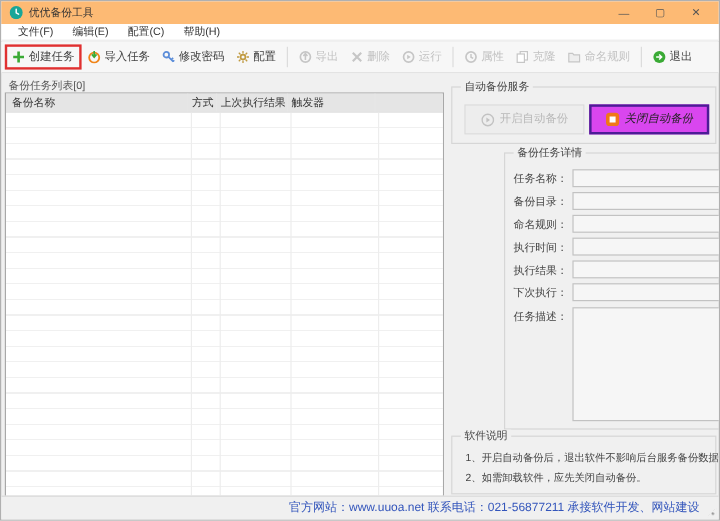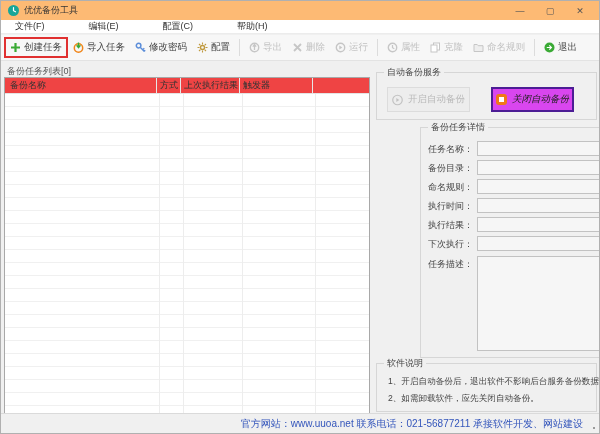--- a/index.html
+++ b/index.html
@@ -7,50 +7,50 @@
   body { font-family:"Liberation Sans","DejaVu Sans",sans-serif; background:#e8e8e8; }
   .window { position:relative; width:600px; height:434px; background:#f0f0f0; border:1px solid #b0b0b0; overflow:hidden; }
 
   
   .titlebar { position:absolute; top:0; left:0; right:0; height:19px; background:#fdba74; display:flex; align-items:center; padding-left:7px; }
   .titlebar .app-title { font-size:9px; color:#333; margin-left:5px; }
   .win-controls { position:absolute; right:4px; top:0; height:19px; display:flex; }
   .win-btn { width:30px; height:19px; display:flex; align-items:center; justify-content:center; font-size:9px; color:#555; cursor:default; }
 
   
-  .menubar { position:absolute; top:19px; left:0; right:0; height:14px; background:#ffffff; display:flex; align-items:center; padding-left:8px; border-bottom:1px solid #ececec;gap:28px; }
+  .menubar { position:absolute; top:19px; left:0; right:0; height:14px; background:#ffffff; display:flex; align-items:center; padding-left:8px; border-bottom:1px solid #ececec; }
   .menu-item { font-size:9px; color:#333; padding:0 6px; margin-right:4px; }
 
   
   .toolbar { position:absolute; top:34px; left:0; right:0; height:26px; background:#f7f7f7; border-bottom:1px solid #e3e3e3; display:flex; align-items:center; padding-left:3px; }
   .tbtn { display:flex; align-items:center; gap:3px; font-size:9.5px; color:#444; padding:3px 5px; white-space:nowrap; }
   .tbtn.disabled { color:#c2c2c2; }
   .tbtn.hl { border:2px solid #e03030; padding:2px 4px; }
   .tsep { width:1px; height:17px; background:#dcdcdc; margin:0 4px; }
   .ticon { display:inline-flex; width:11px; height:11px; }
 
   
   .list-title { position:absolute; left:6px; top:64px; font-size:9px; color:#555; }
   .task-table { position:absolute; left:3px; top:76px; width:366px; height:337px; background:#ffffff; border:1px solid #a8a8a8; display:flex; flex-direction:column; }
-  .thead { display:flex; height:16px; border-bottom:1px solid #e4e4e4; background:#ef4444; flex:0 0 16px; }
+  .thead { display:flex; height:16px; border-bottom:1px solid #e4e4e4; background:#e5e5e5; flex:0 0 16px; }
   .th { font-size:9px; color:#333; line-height:15px; border-right:1px solid #e7e7e7; padding-left:4px; overflow:hidden; white-space:nowrap; }
   .th.c1 { width:152px; padding-left:5px; }
   .th.c2 { width:24px; padding-left:3px; }
   .th.c3 { width:59px; padding-left:3px; }
   .th.c4 { width:73px; padding-left:3px; }
   .th.c5 { flex:1; border-right:none; }
   .tbody { position:relative; flex:1;
     background:repeating-linear-gradient(to bottom,#ffffff 0px,#ffffff 12px,#f0f0f0 12px,#f0f0f0 13px); }
   .vline { position:absolute; top:0; bottom:0; width:1px; background:#ededed; }
 
   
   .groupbox { position:absolute; border:1px solid #d6d6d6; }
   .gb-title { position:absolute; top:-6px; left:7px; background:#f0f0f0; padding:0 3px; font-size:9px; color:#444; line-height:11px; }
 
-  .svc-btn { position:absolute; top:14px; height:25px; width:83px; display:flex; align-items:center; justify-content:center; gap:5px; font-size:9.5px; }
+  .svc-btn { position:absolute; top:14px; height:25px; width:100px; display:flex; align-items:center; justify-content:center; gap:5px; font-size:9.5px; }
   .svc-btn.disabled { left:10px; background:#ededed; border:1px solid #dcdcdc; color:#b8b8b8; }
   .svc-btn.active { left:114px; background:#d946ef; border:2px solid #4c1d95; color:#222;font-style:italic; }
   .stop-glyph { width:11px; height:11px; border:3px solid #f07818; border-radius:3px; background:#fff; }
 
   .fld-row { position:absolute; left:0; width:100%; height:15px; }
   .fld-label { position:absolute; left:7px; top:2px; font-size:9px; color:#444; white-space:nowrap; }
   .fld-input { position:absolute; left:56px; top:0; width:157px; height:15px; border:1px solid #c2c2c2; background:#f6f6f6; font-size:9px; color:#333; padding:0 3px; font-family:"Liberation Sans","DejaVu Sans",sans-serif; }
   .desc-label { position:absolute; left:7px; top:130px; font-size:9px; color:#444; }
   .desc-box { position:absolute; left:56px; top:128px; width:157px; height:95px; border:1px solid #c2c2c2; background:#f6f6f6; }
   .desc-scroll { position:absolute; right:0; top:0; bottom:0; width:13px; background:#f2f2f2; border-left:1px solid #dddddd; }

